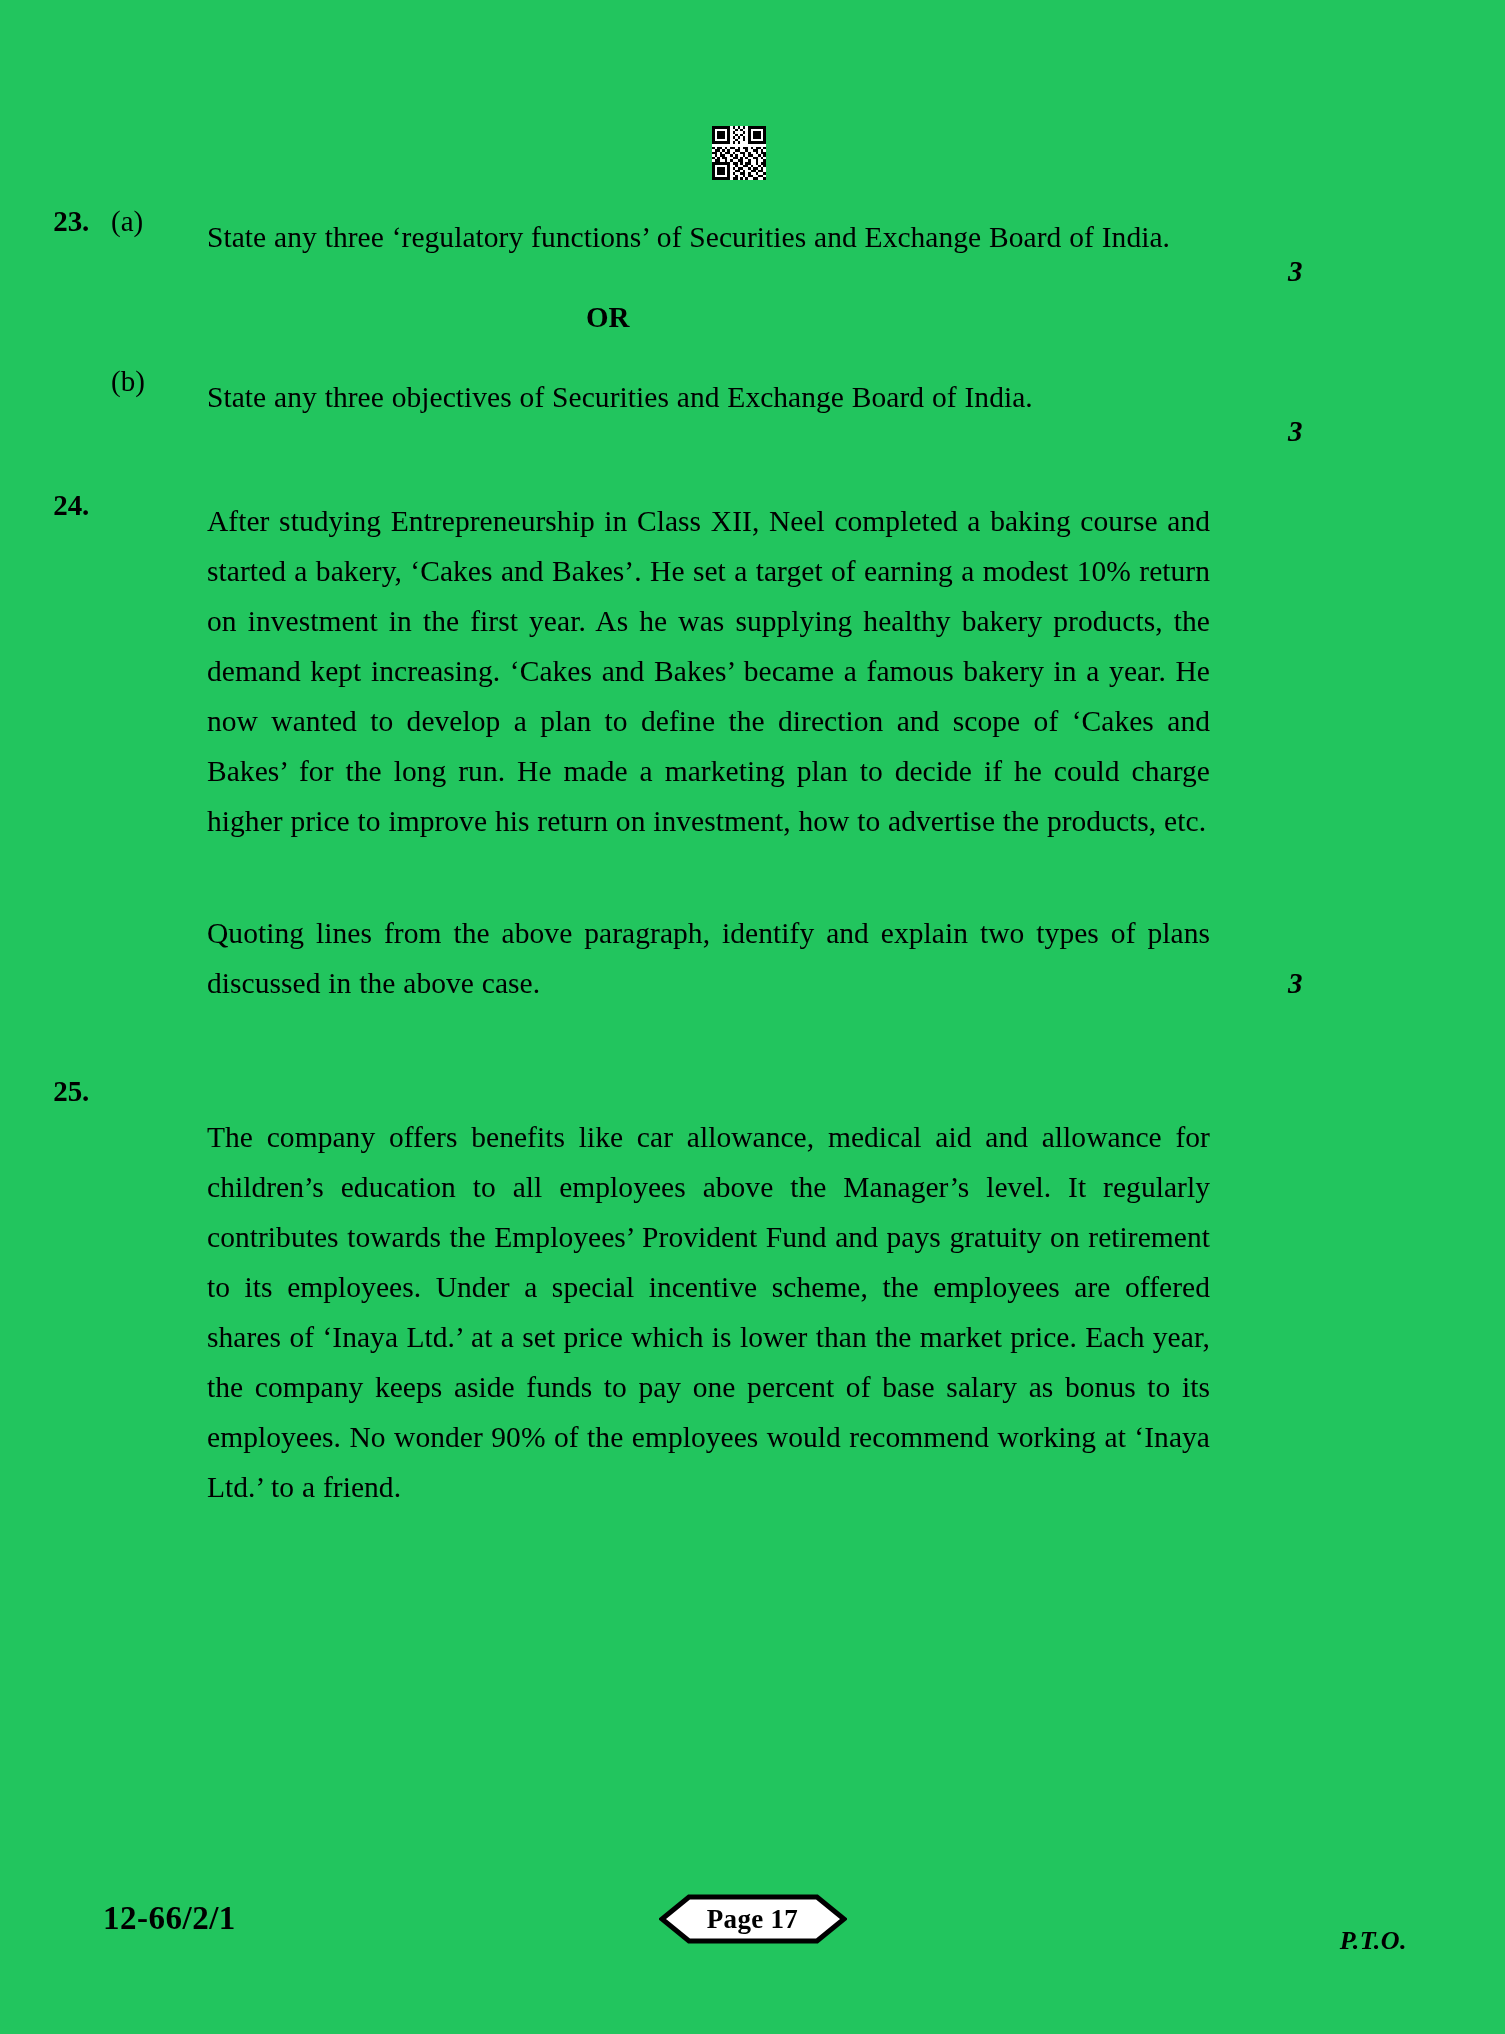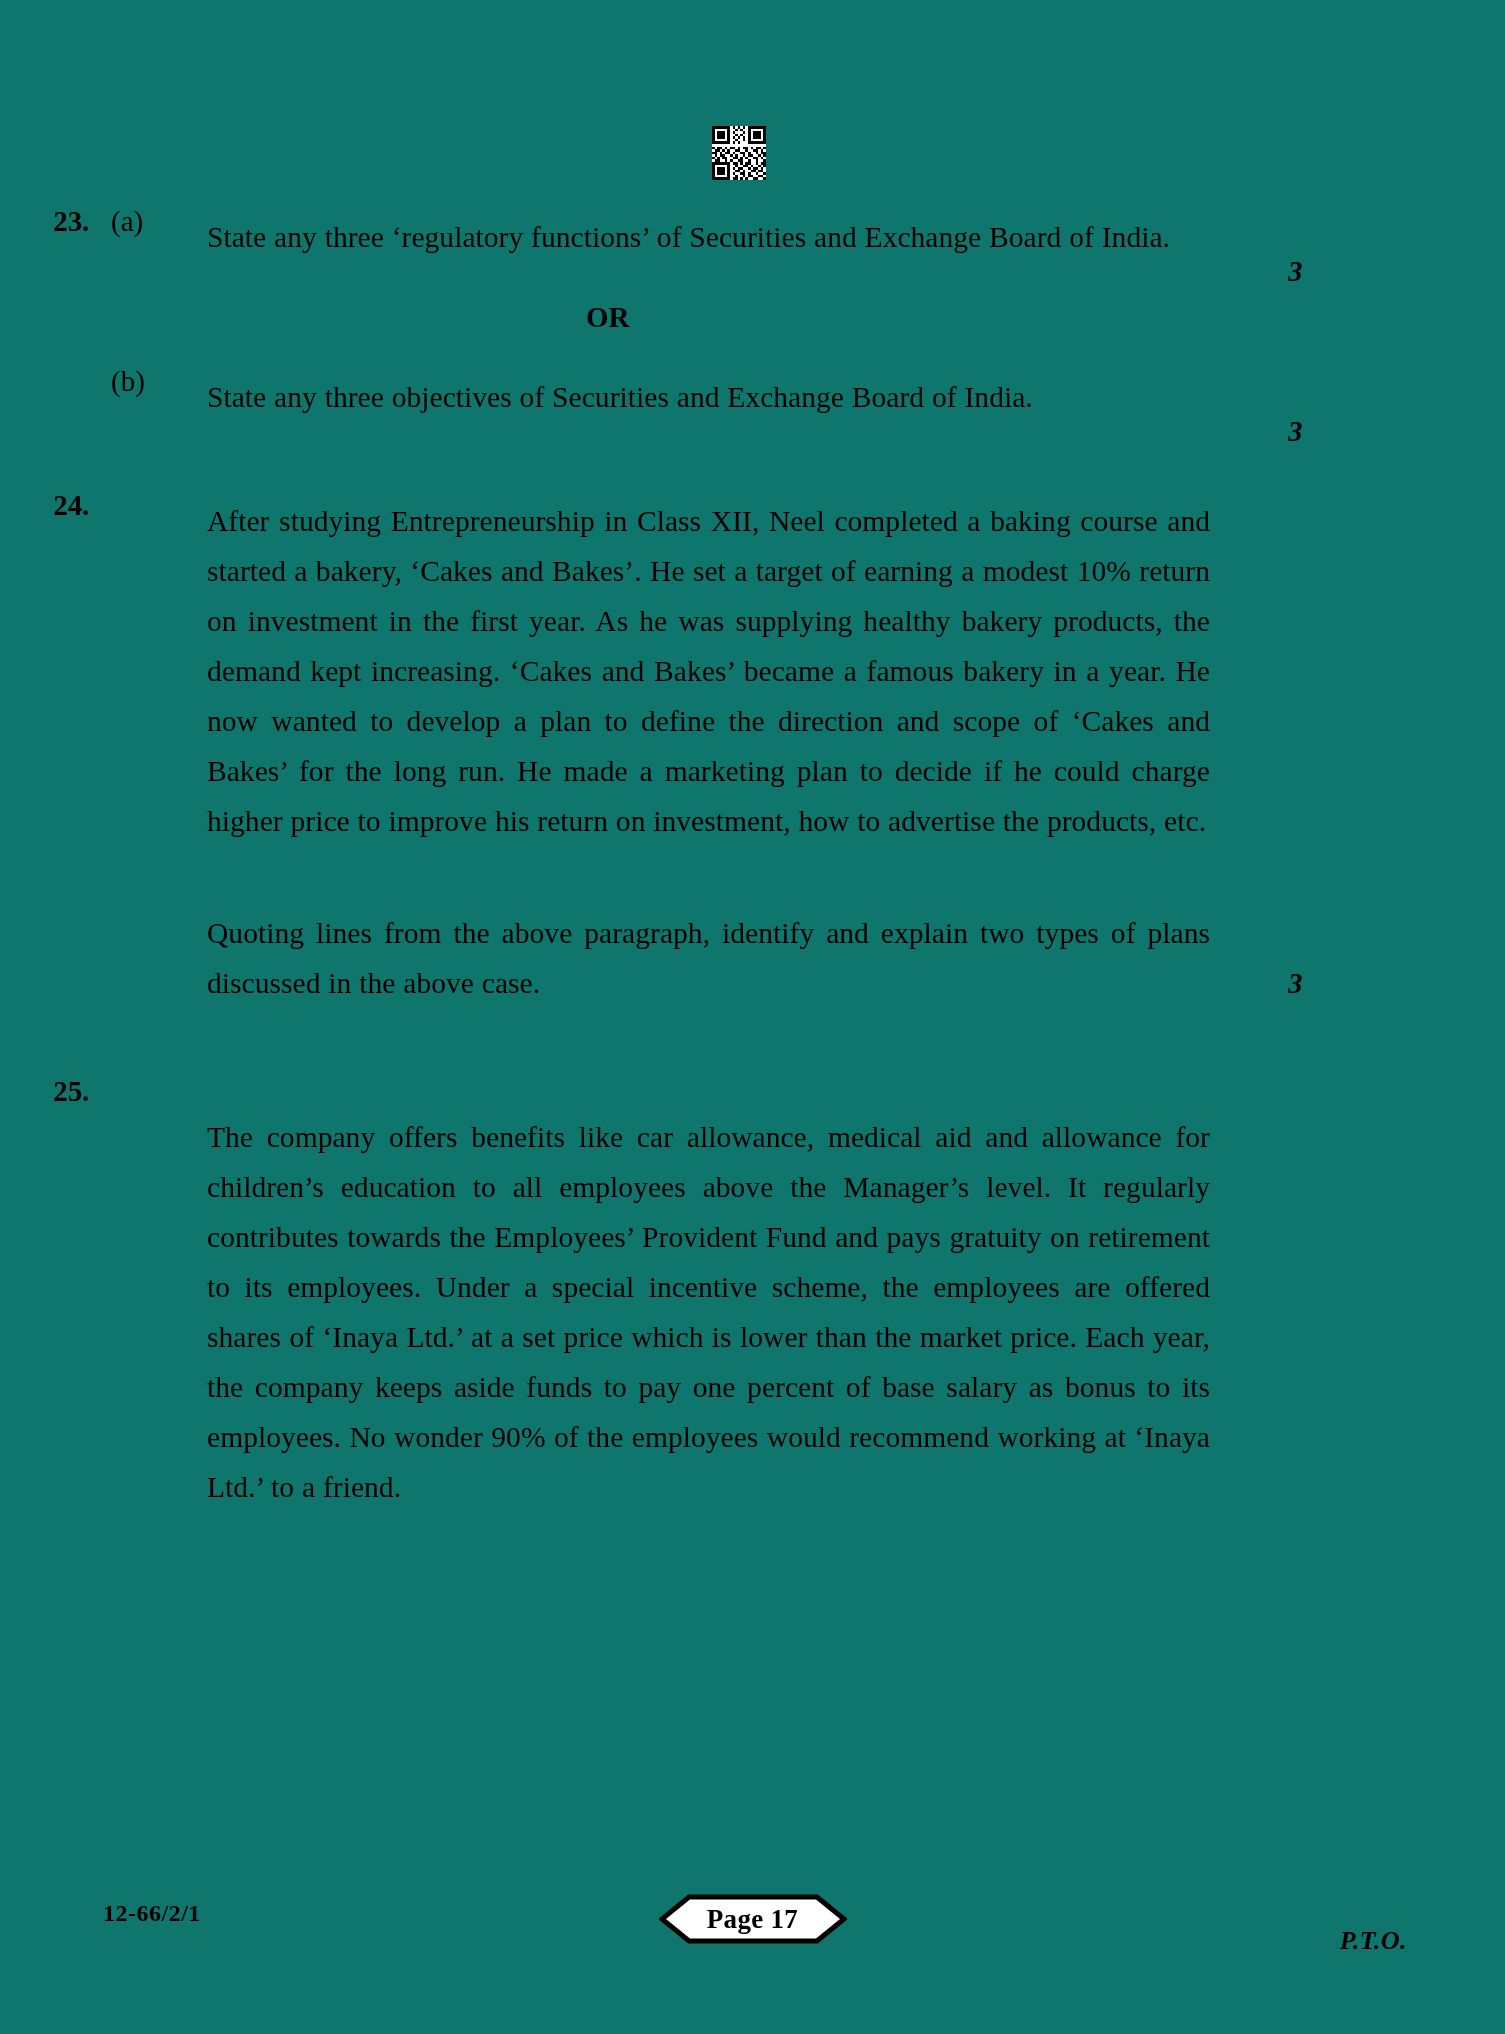--- a/index.html
+++ b/index.html
@@ -13,21 +13,21 @@
     height: 2034px;
     position: relative;
     font-family: "Liberation Serif", "DejaVu Serif", serif;
     color: #000000;
     overflow: hidden;
   }
 
   .page {
     position: absolute;
     inset: 0;
-    background: #0f766e;
+    background: #22c55e;
   }
 
   
   .qr-wrap {
     position: absolute;
     left: 712px;
     top: 126px;
     width: 54px;
     height: 54px;
   }
@@ -107,21 +107,21 @@
     left: 0;
     bottom: 84px;
     width: 1505px;
     height: 56px;
   }
   .footer-code {
     position: absolute;
     left: 103px;
     top: 6px;
     font-weight: bold;
-    font-size: 24px;
+    font-size: 33px;
     letter-spacing: 0.5px;
   }
   .footer-pto {
     position: absolute;
     right: 98px;
     top: 6px;
     font-style: italic;
     font-weight: bold;
     font-size: 26px;
     letter-spacing: 0.5px;

